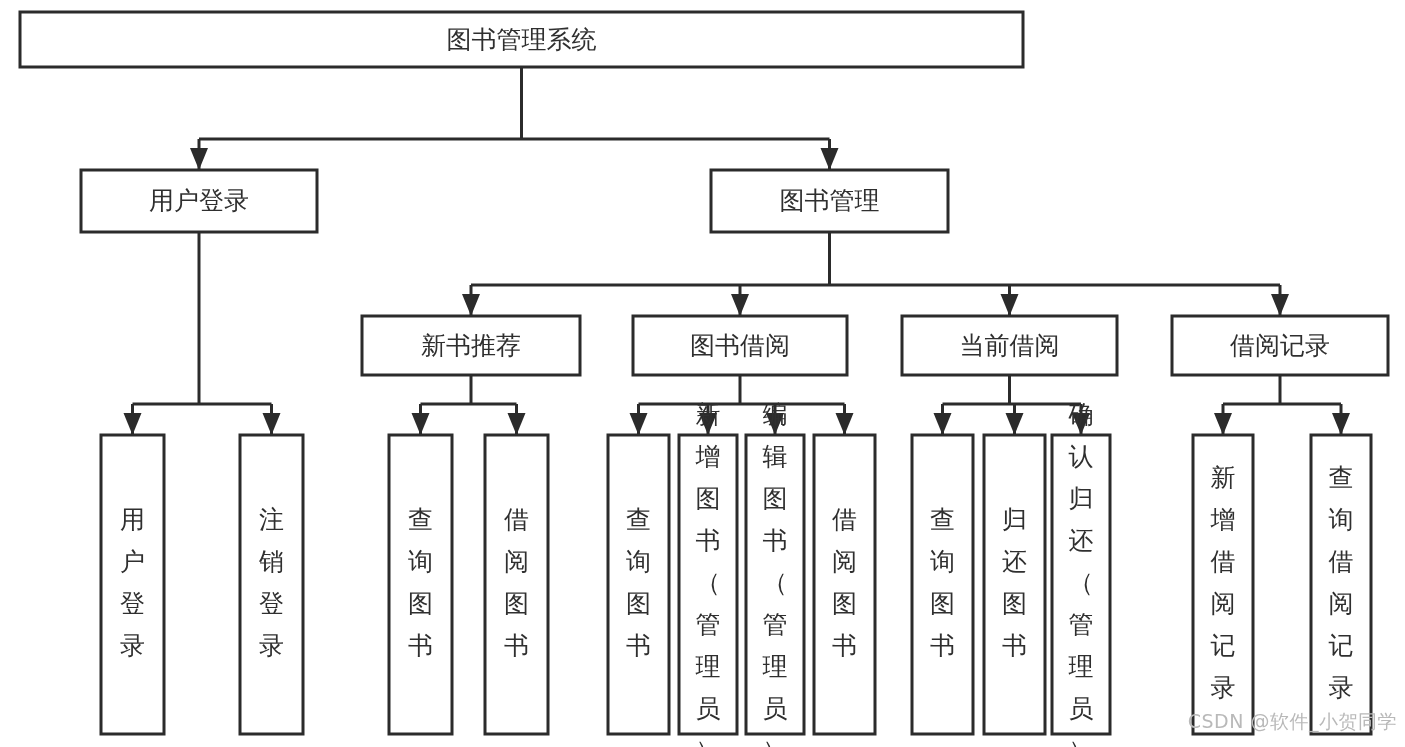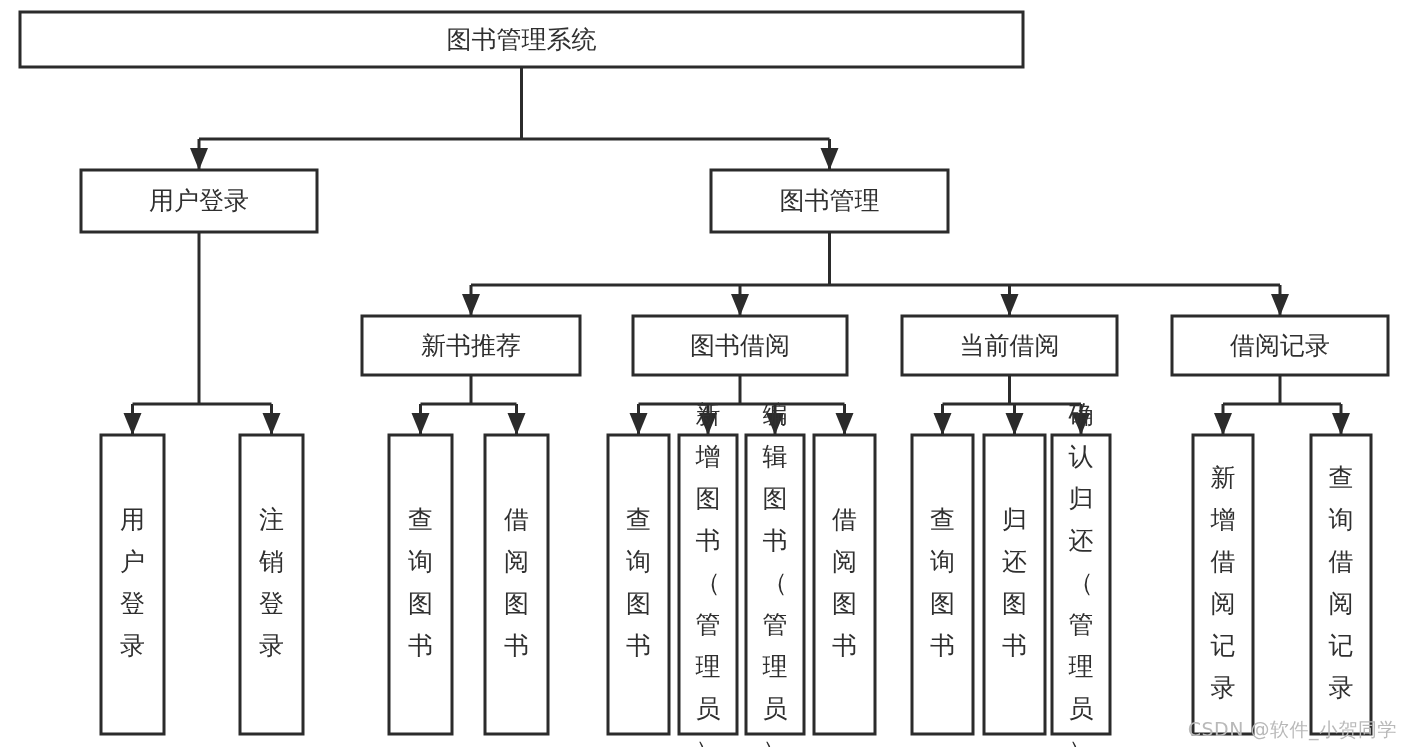--- a/index.html
+++ b/index.html
@@ -15,21 +15,21 @@
   .node-label{
     font-family:"DejaVu Sans","Liberation Sans",sans-serif;
     fill:#2f2f2f;font-size:25px;text-anchor:middle;
     dominant-baseline:middle;
   }
   .leaf-label{
     font-family:"DejaVu Sans","Liberation Sans",sans-serif;
     fill:#2f2f2f;font-size:25px;text-anchor:middle;
   }
   .watermark{
-    position:absolute;right:8px;bottom:4px;
+    position:absolute;right:8px;bottom:12px;
     font-family:"DejaVu Sans","Liberation Sans",sans-serif;
     font-size:19px;color:#b9b9b9;white-space:nowrap;
     letter-spacing:0.5px;pointer-events:none;
   }
 </style>
 </head>
 <body>
 
 <div id="diagram-root">
   <svg id="flow" viewBox="0 0 1405 747" xmlns="http://www.w3.org/2000/svg">

